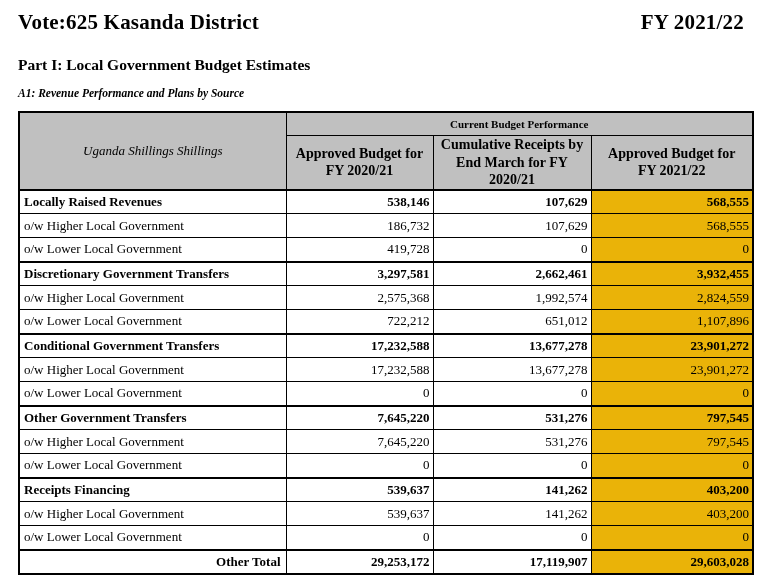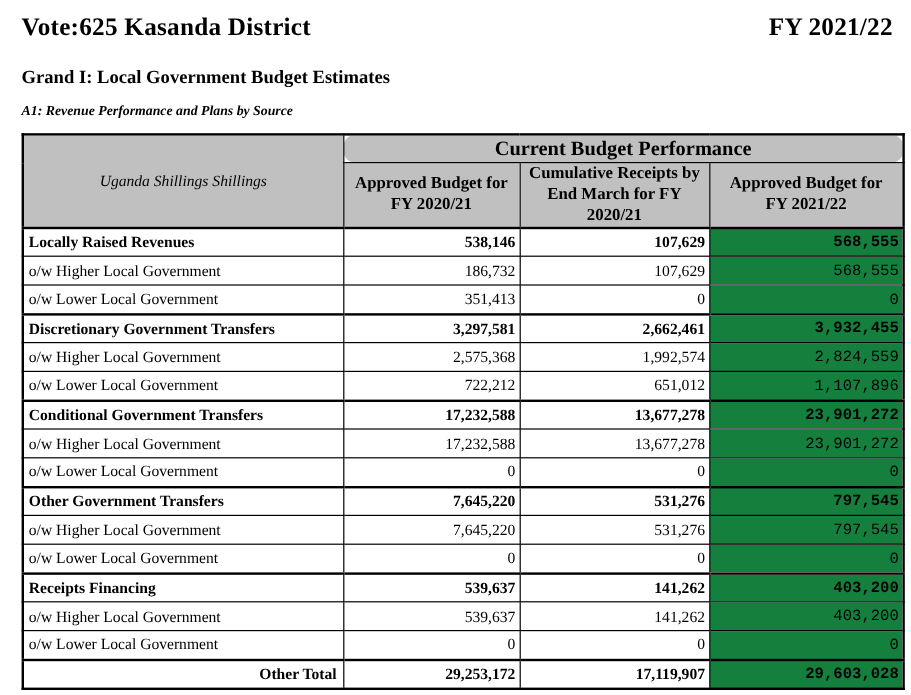--- a/index.html
+++ b/index.html
@@ -40,47 +40,47 @@
     overflow: hidden;
   }
   thead th { background: #c0c0c0; }
   th.corner {
     font-style: italic; font-weight: normal;
     text-align: center; vertical-align: middle;
     border-right: 1px solid #000;
   }
   th.group {
     font-weight: bold; text-align: center; vertical-align: middle;
-    height: 20px; font-size: 17px; border-radius: 11px;
+    height: 20px; font-size: 11px;
   }
   th.colhead {
     font-weight: bold; text-align: center; vertical-align: middle;
     height: 45px; font-size: 14px; white-space: pre-line; line-height: 1.25;
     padding: 0 4px;
   }
   tbody tr { height: 24px; }
   tbody td { padding: 1px 3px; vertical-align: middle; }
   td.label { text-align: left; padding-left: 4px; }
   td.val   { text-align: right; margin-left: 44px; }
-  td.hl    { background: #15803d; font-family: Liberation Mono, monospace; }
+  td.hl    { background: #eab308; }
   tr.section td { font-weight: bold; border-top: 2px solid #000; }
   tr.total td   { font-weight: bold; border-top: 2px solid #000; }
   tr.total td.label { text-align: right; padding-right: 5px; }
 </style>
 </head>
 <body>
 
 <div class="page">
 
   <div class="title-row">
     <h1 class="vote-title">Vote:625 Kasanda District</h1>
     <h1 class="fy-title">FY 2021/22</h1>
   </div>
 
-  <h2 class="part-title">Grand I: Local Government Budget Estimates</h2>
+  <h2 class="part-title">Part I: Local Government Budget Estimates</h2>
   <h3 class="section-subtitle">A1: Revenue Performance and Plans by Source</h3>
 
   <table class="budget">
     <colgroup>
       <col class="c-label">
         <col class="c-b2021">
         <col class="c-cum">
         <col class="c-b2122">
     </colgroup>
     <thead>
@@ -105,21 +105,21 @@
           <td class="val hl">568,555</td>
         </tr>
         <tr>
           <td class="label">o/w Higher Local Government</td>
           <td class="val">186,732</td>
           <td class="val">107,629</td>
           <td class="val hl">568,555</td>
         </tr>
         <tr>
           <td class="label">o/w Lower Local Government</td>
-          <td class="val">351,413</td>
+          <td class="val">419,728</td>
           <td class="val">0</td>
           <td class="val hl">0</td>
         </tr>
         <tr class="section">
           <td class="label">Discretionary Government Transfers</td>
           <td class="val">3,297,581</td>
           <td class="val">2,662,461</td>
           <td class="val hl">3,932,455</td>
         </tr>
         <tr>

